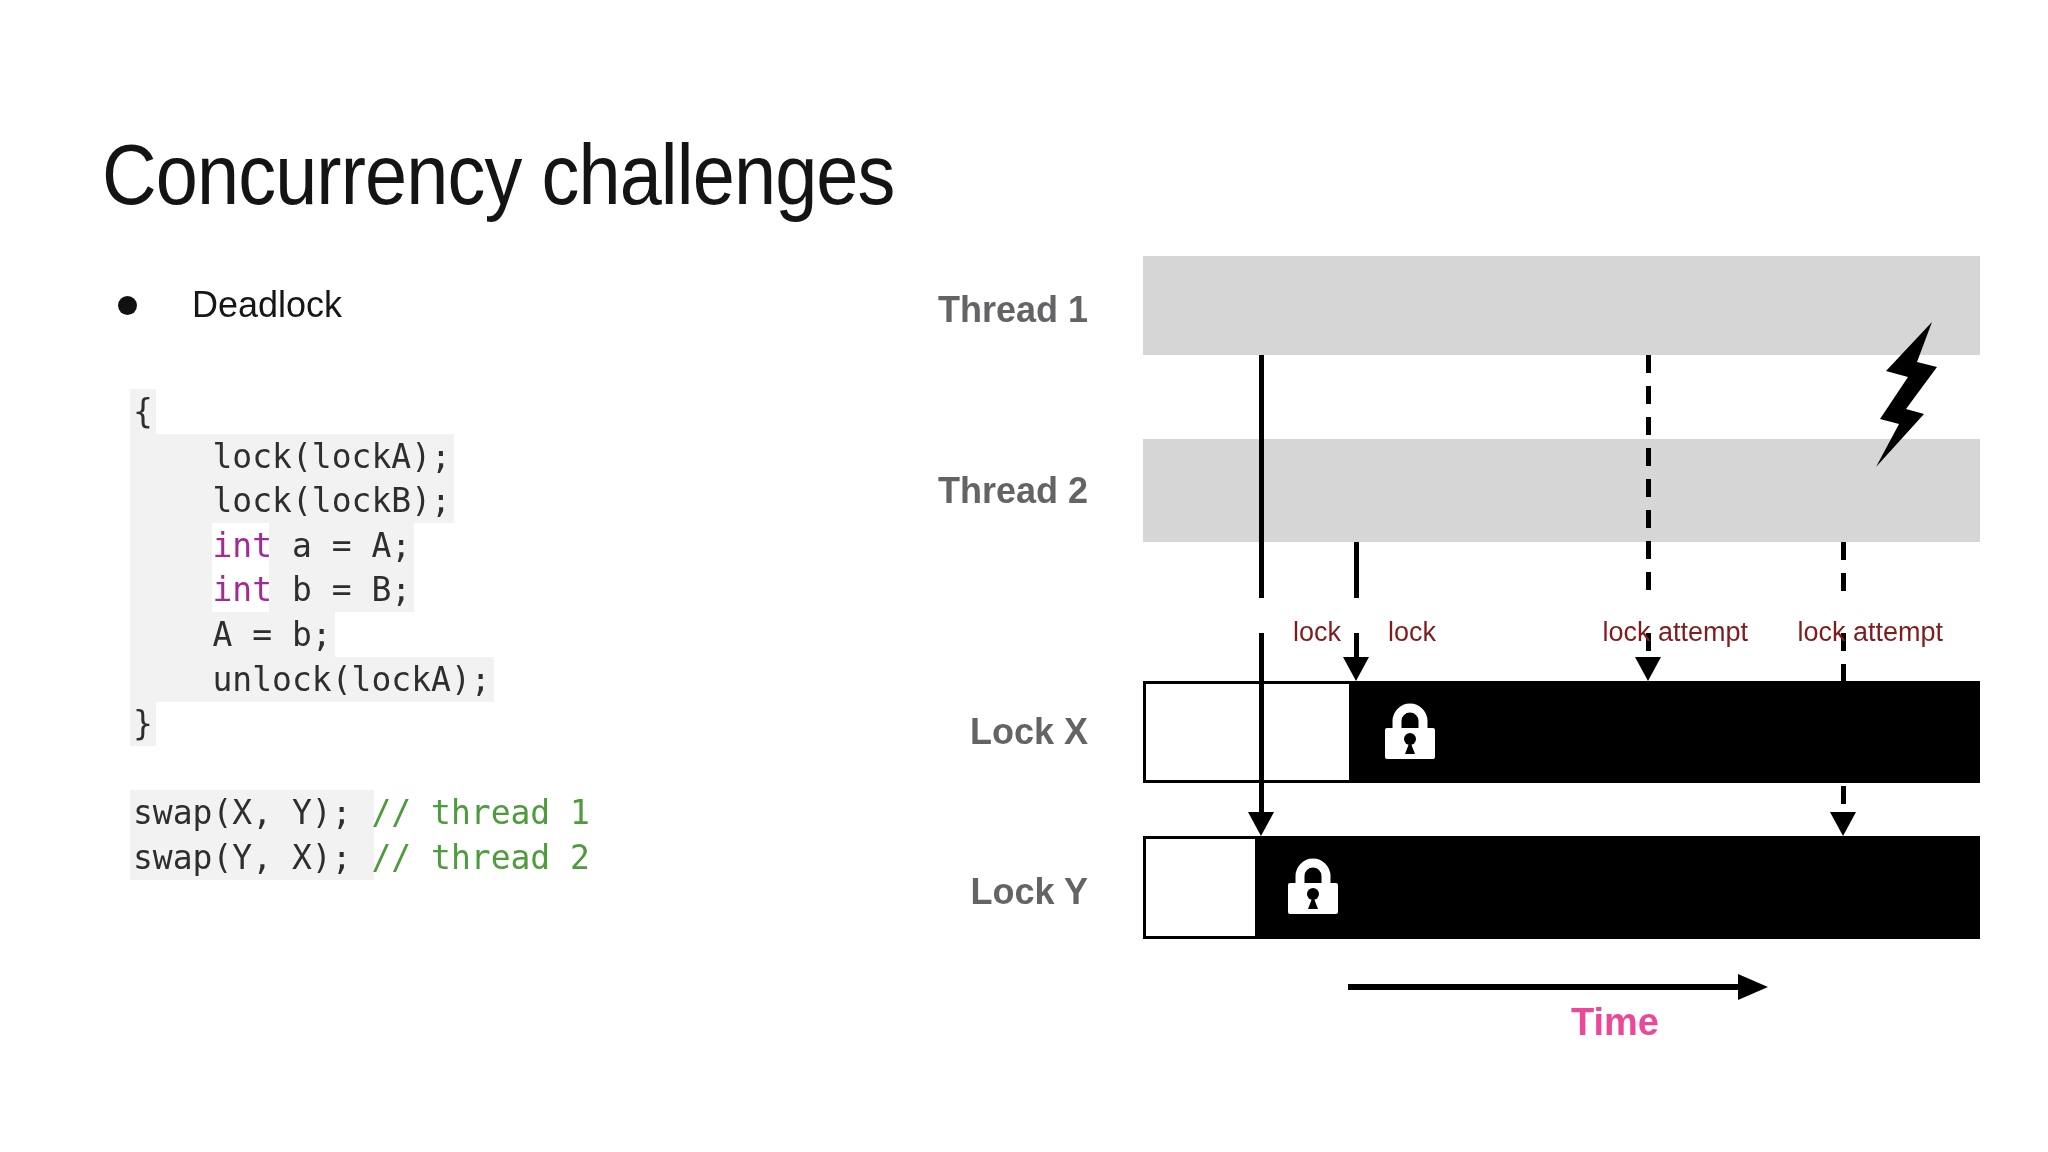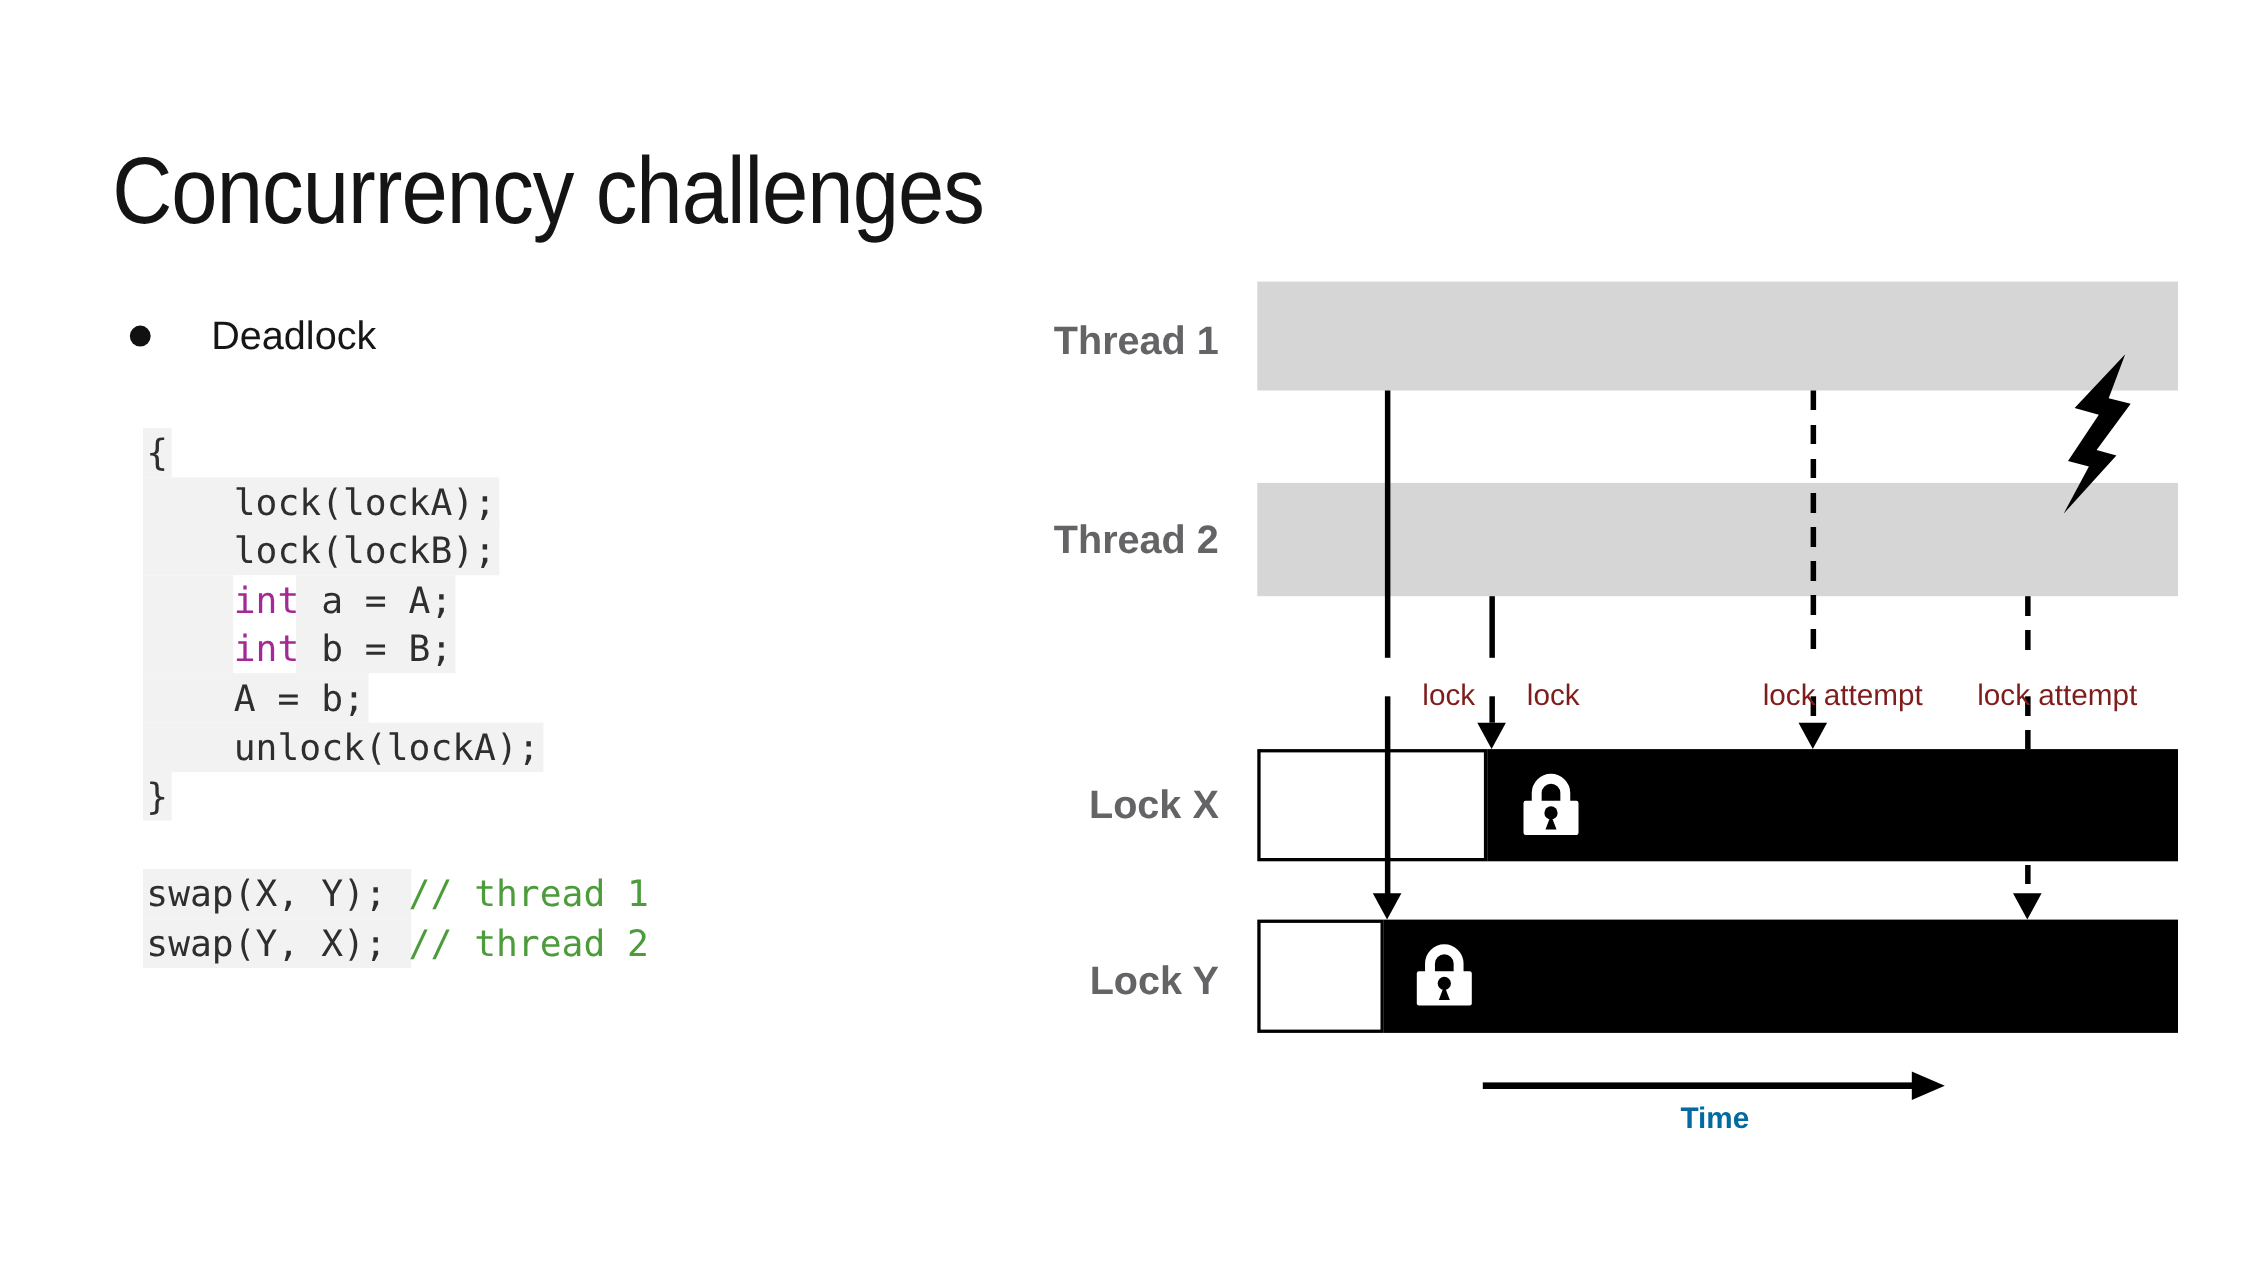--- a/index.html
+++ b/index.html
@@ -20,37 +20,37 @@
   .cbg{background:#f2f2f2;padding:3px 3px;margin:0 -3px;white-space:pre;}
   .kw{color:#a32a95;background:#ffffff;padding:3px 0;white-space:pre;}
   .cmt{color:#4c9c3b;padding:3px 0;white-space:pre;}
 
   
   .bar{position:absolute;left:1143px;width:837px;background:#d6d6d6;}
   .t1{top:256px;height:99px;}
   .t2{top:439px;height:103px;}
   .lockbar-free{position:absolute;background:#fff;border:3px solid #000;box-sizing:border-box;}
   .lockbar-held{position:absolute;background:#000;}
-  .rowlabel{position:absolute;left:898px;width:210px;text-align:right;font-weight:bold;
+  .rowlabel{position:absolute;left:878px;width:210px;text-align:right;font-weight:bold;
             font-size:36px;line-height:36px;color:#646467;white-space:nowrap;}
   .vline{position:absolute;width:5px;background:#000;}
   .vdash{position:absolute;width:5px;
          background:repeating-linear-gradient(to bottom,#000 0 18px,transparent 18px 31px);}
   .ah-down{position:absolute;width:0;height:0;border-left:13px solid transparent;
            border-right:13px solid transparent;border-top:24px solid #000;}
   .arrowlabel{position:absolute;font-size:27px;line-height:32px;color:#7f1d1d;text-align:right;
               white-space:nowrap;margin-top:18px;}
   .padlock{position:absolute;width:58px;height:60px;}
   .bolt{position:absolute;left:1876px;top:322px;width:70px;height:145px;}
   .time-line{position:absolute;left:1348px;top:984px;width:392px;height:6px;background:#000;}
   .ah-right{position:absolute;left:1738px;top:974px;width:0;height:0;
             border-top:13px solid transparent;border-bottom:13px solid transparent;
             border-left:30px solid #000;}
-  .time-label{position:absolute;left:1459px;top:1001px;width:200px;text-align:center;
-              font-size:27px;font-weight:bold;color:#0369a1;}
+  .time-label{position:absolute;left:1459px;top:1001px;width:200px;text-align:right;
+              font-size:38px;font-weight:bold;color:#ec4899;}
 </style>
 </head>
 <body>
 
 <div class="slide">
 
   <div class="title">Concurrency challenges</div>
   <div class="bullet-dot"></div>
   <div class="bullet-label">Deadlock</div>
 

